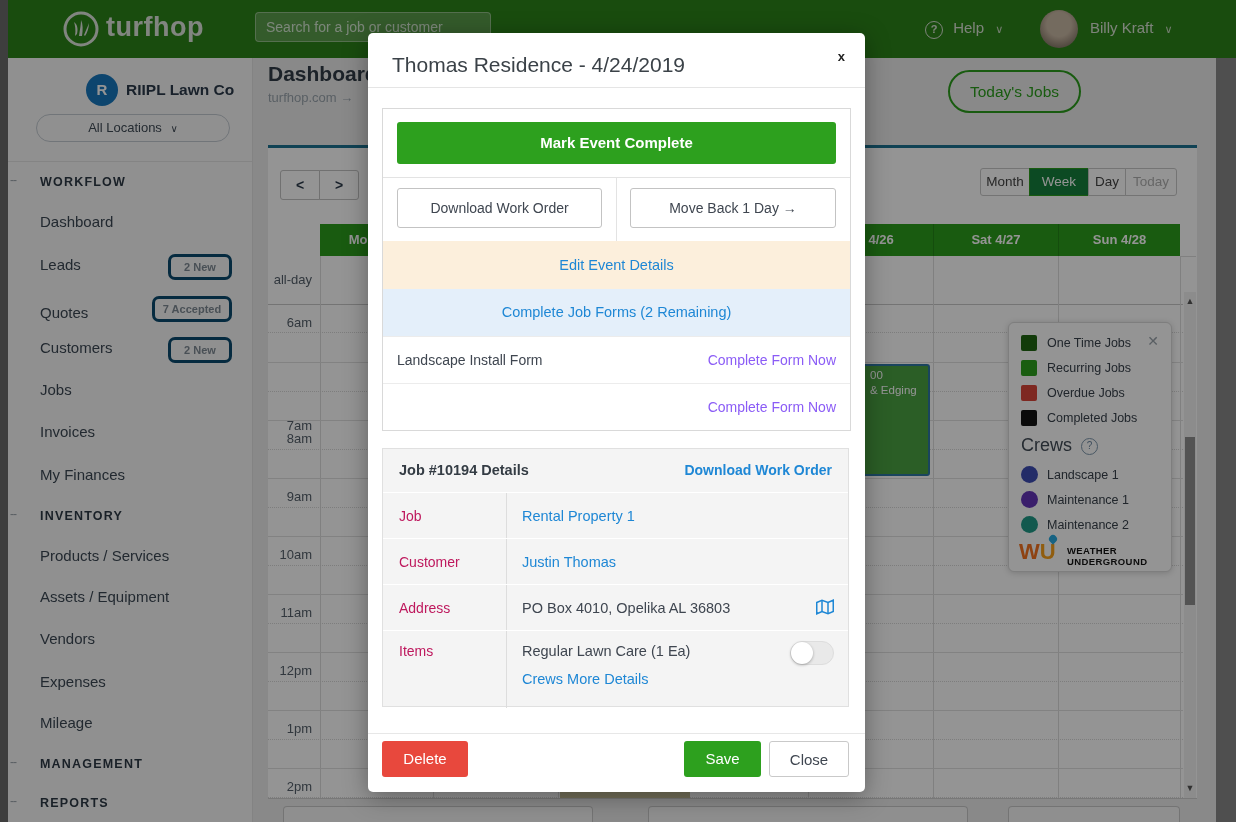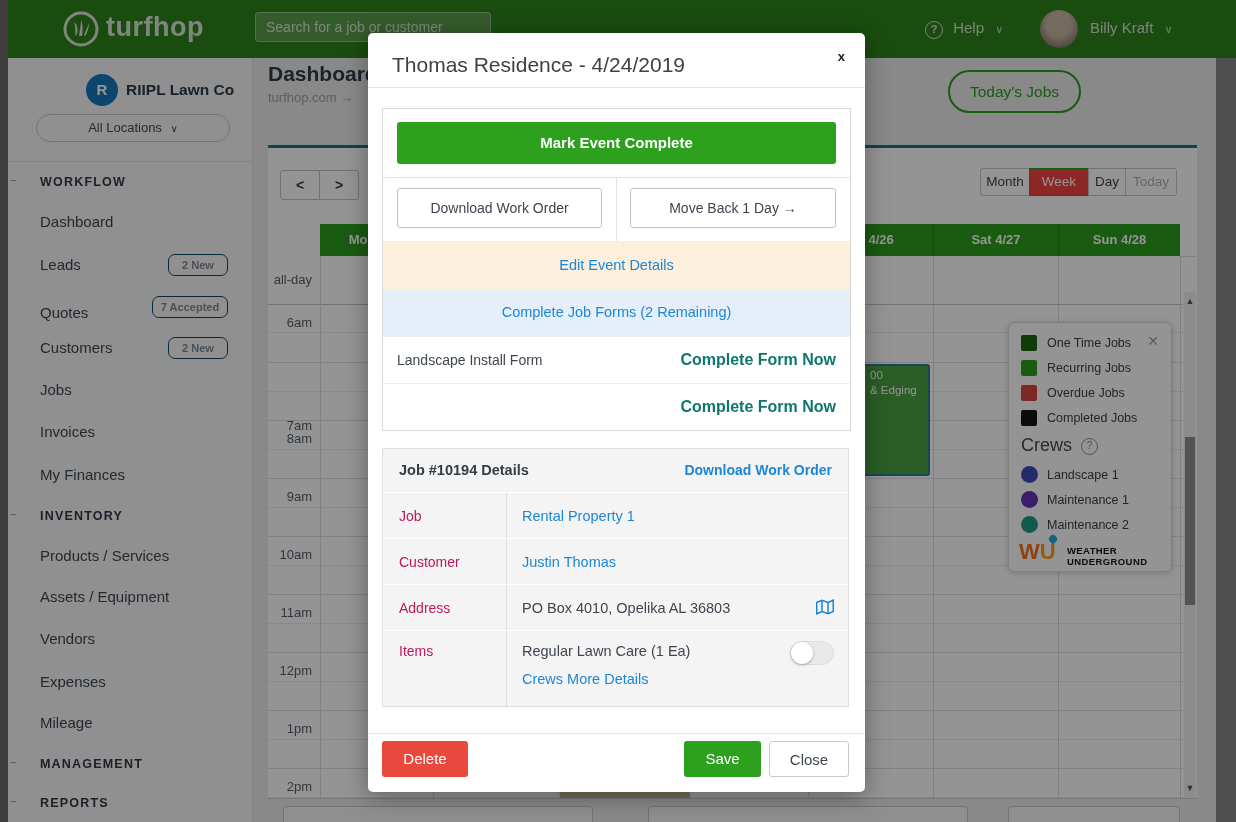--- a/index.html
+++ b/index.html
@@ -16,36 +16,36 @@
   .navtxt{color:#d9e2d4;font-size:15px;}
   .qcirc{display:inline-block;width:16px;height:16px;line-height:15px;border:1.5px solid #d9e2d4;
          border-radius:50%;text-align:center;font-size:11px;font-weight:bold;}
   .chev{font-size:11px;margin-left:7px;opacity:.9;}
   
   .sidebar{position:absolute;left:0;top:58px;width:252px;height:764px;background:#f8f8f8;border-right:1px solid #e2e2e2;}
   .sitem{position:absolute;left:40px;height:20px;line-height:20px;font-size:15px;color:#3c4854;cursor:pointer;}
   .shead{position:absolute;left:40px;height:18px;line-height:18px;font-size:12.5px;font-weight:bold;
          letter-spacing:1.2px;color:#2e3a46;}
   .sdash{position:absolute;left:10px;font-size:12px;color:#98a1a9;letter-spacing:-1px;}
-  .badge{position:absolute;height:20px;line-height:20px;border:1px solid #0c4a6e;border-radius:7px;
+  .badge{position:absolute;height:20px;line-height:20px;border:3px solid #0c4a6e;border-radius:7px;
          font-size:11px;font-weight:bold;color:#7f8a94;text-align:center;background:#f8f8f8;}
   
   .pgtitle{font-size:21px;font-weight:bold;color:#313c47;}
   .crumb{font-size:13px;color:#9aa4ad;}
   .gpill{position:absolute;box-sizing:border-box;border:2px solid #2b9e1c;border-radius:22px;height:43px;
          line-height:39px;text-align:center;color:#2b9e1c;font-size:15.5px;cursor:pointer;}
   
   .panel{position:absolute;left:268px;top:145px;width:929px;height:653px;background:#fff;
          border-bottom:1px solid #cfcfcf;overflow:hidden;}
   .tealbar{position:absolute;left:0;top:0;width:929px;height:3px;background:#1d7291;}
   .navbtn{position:absolute;width:40px;height:30px;box-sizing:border-box;border:1px solid #c3c3c3;background:#fff;
           text-align:center;line-height:28px;font-size:14px;font-weight:bold;color:#2b3a4a;cursor:pointer;}
   .vbtn{box-sizing:border-box;height:28px;line-height:26px;text-align:center;font-size:13.5px;color:#444;
         background:#fff;border:1px solid #c9c9c9;cursor:pointer;float:left;}
-  .vbtn.active{background:#ef4444;border-color:#2b9e1c;color:#fff;}
+  .vbtn.active{background:#15803d;border-color:#2b9e1c;color:#fff;}
   .vbtn.disabled{color:#b0b0b0;}
   .dayhead{position:absolute;height:32px;line-height:32px;text-align:center;font-size:13px;font-weight:bold;
            color:#fff;background:#2b9e1c;box-sizing:border-box;}
   .timelbl{position:absolute;left:0;width:44px;height:20px;line-height:20px;text-align:right;font-size:13px;color:#55606b;}
   .vline{position:absolute;top:111px;height:542px;width:1px;background:#dcdcdc;}
   .hrow{position:absolute;left:0;width:915px;height:58px;border-top:1px solid #e0e0e0;box-sizing:border-box;}
   .hrow::after{content:"";position:absolute;top:28px;left:0;right:0;border-top:1px dotted #d7d7d7;}
   .event{position:absolute;box-sizing:border-box;background:#4aa242;border:2px solid #2e77a3;border-radius:3px;
          color:#fff;font-size:11.5px;line-height:15px;padding:2px 4px 2px 57px;cursor:pointer;}
   .sbtrack{position:absolute;background:#f2f2f2;}
@@ -74,21 +74,21 @@
   .mclose{position:absolute;right:20px;top:16px;font-size:13px;font-weight:bold;color:#222;cursor:pointer;}
   .mhr{position:absolute;left:0;top:54px;width:497px;border-top:1px solid #e5e5e5;}
   .c1{position:absolute;left:14px;top:75px;width:467px;height:321px;border:1px solid #d9d9d9;}
   .bigbtn{position:absolute;left:14px;top:13px;width:439px;height:42px;background:#2da01e;border-radius:3px;
           color:#fff;font-size:15px;font-weight:bold;text-align:center;line-height:42px;cursor:pointer;}
   .obtn{position:absolute;top:11px;height:40px;box-sizing:border-box;border:1px solid #c3c3c3;border-radius:3px;
         background:#fff;text-align:center;line-height:38px;font-size:14px;color:#3f4650;cursor:pointer;}
   .linkrow{position:absolute;left:0;width:467px;text-align:center;font-size:14.5px;color:#1e87d5;cursor:pointer;}
   .formrow{position:absolute;left:0;width:467px;height:47px;border-top:1px solid #ececec;box-sizing:border-box;}
   .formname{position:absolute;left:14px;line-height:46px;font-size:14px;color:#3f4650;}
-  .formact{position:absolute;right:14px;line-height:46px;font-size:16px;color:#0f766e;cursor:pointer;font-weight:bold;}
+  .formact{position:absolute;right:14px;line-height:46px;font-size:14px;color:#8b5cf6;cursor:pointer;}
   .c2{position:absolute;left:14px;top:415px;width:467px;height:259px;background:#f4f4f4;border:1px solid #e0e0e0;box-sizing:border-box;}
   .drow{position:absolute;left:0;width:465px;border-top:1px solid #fff;}
   .dlabel{position:absolute;left:16px;font-size:14px;color:#be185d;}
   .ddiv{position:absolute;left:123px;top:0;bottom:0;width:1px;background:#ddd;}
   .dval{position:absolute;left:139px;font-size:14.5px;color:#3f4650;}
   .blue{color:#1e87d5;cursor:pointer;}
   .toggle{position:absolute;right:14px;top:10px;width:44px;height:24px;background:#e9e9e9;border:1px solid #ddd;
           border-radius:13px;box-sizing:border-box;cursor:pointer;}
   .knob{position:absolute;left:0;top:0;width:22px;height:22px;background:#fff;border-radius:50%;
         box-shadow:0 1px 3px rgba(0,0,0,.3);}

